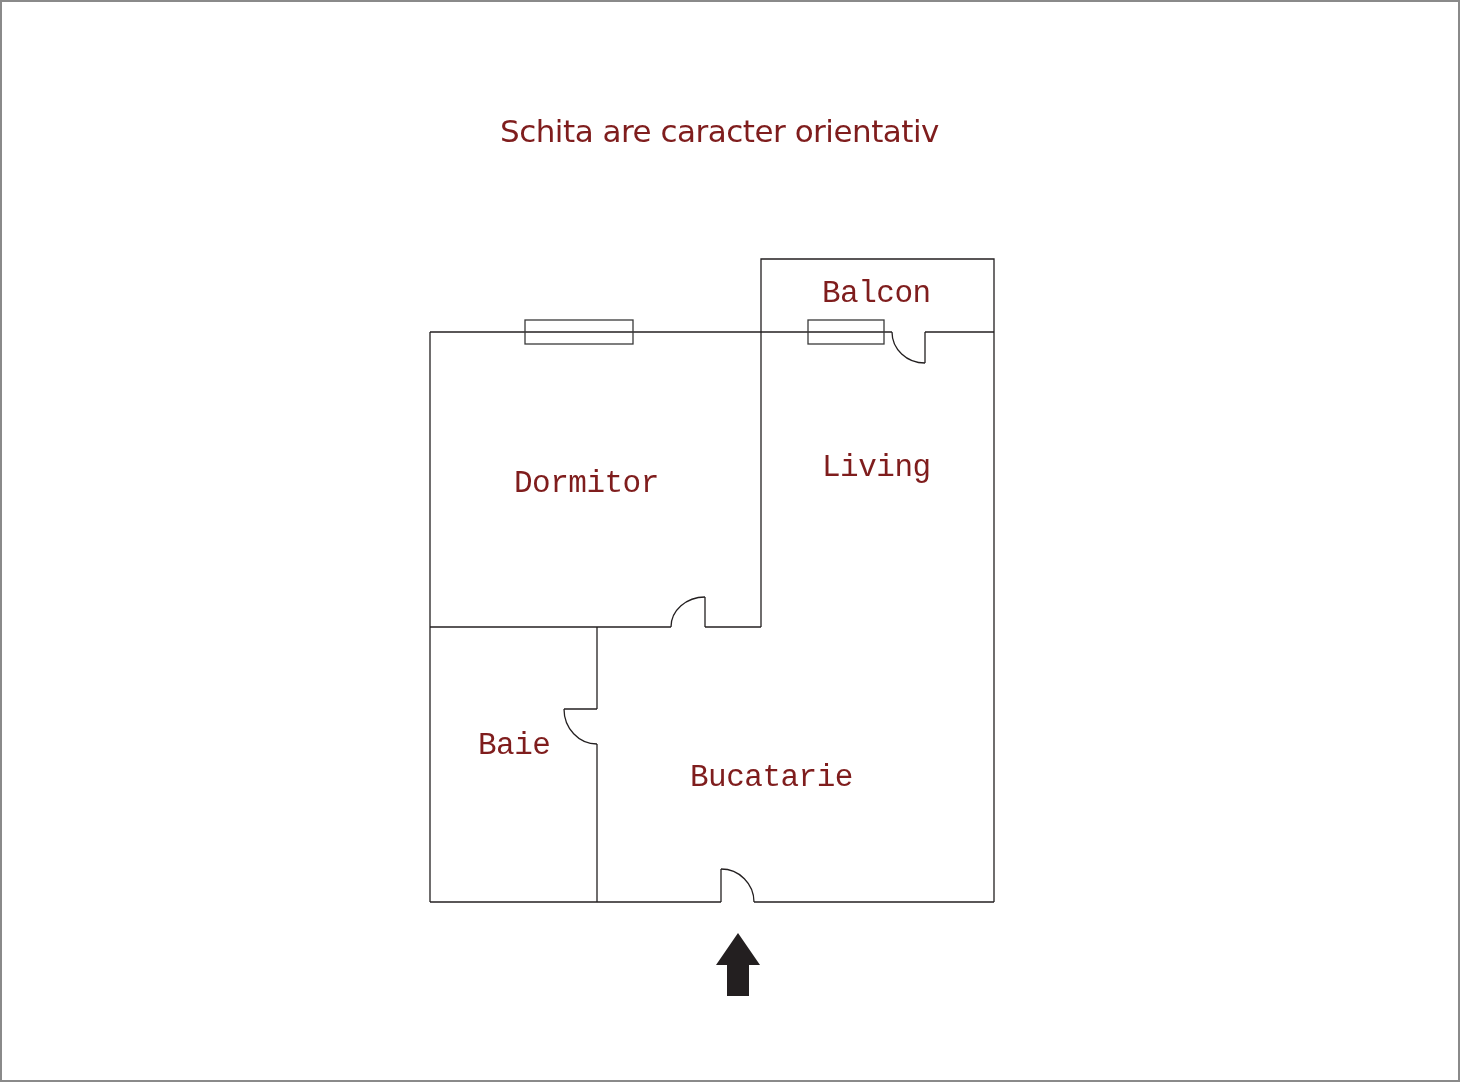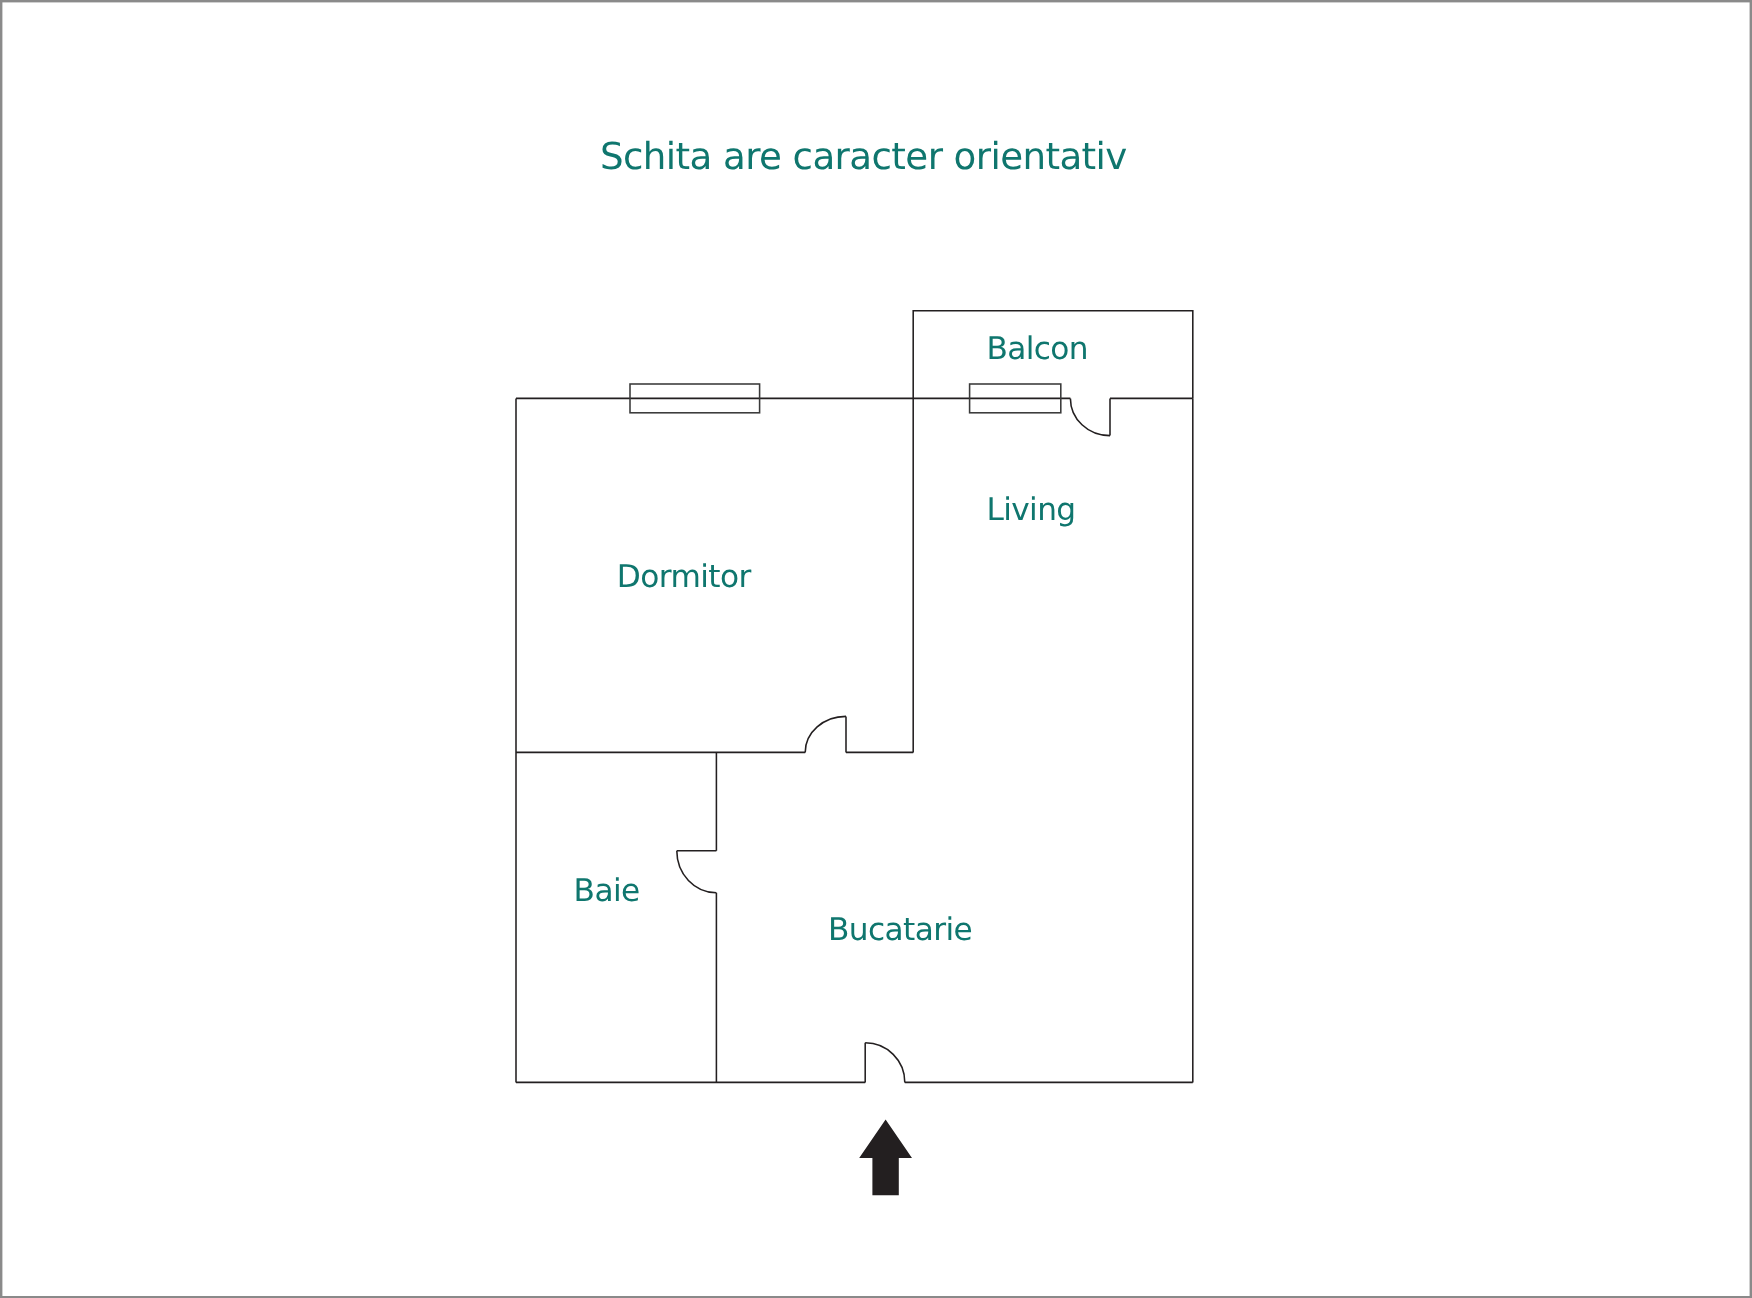--- a/index.html
+++ b/index.html
@@ -21,29 +21,29 @@
       left: 0; top: 0;
       width: 1460px; height: 1082px;
     }
     .wall { stroke: #231f20; stroke-width: 1.3; fill: none; }
     .window { stroke: #3a3a3a; stroke-width: 1.3; fill: none; }
     .door { stroke: #231f20; stroke-width: 1.3; fill: none; }
     .arrow { fill: #231f20; }
     .label {
       position: absolute;
       font-family: "DejaVu Sans", sans-serif;
-      color: #0f766e;
+      color: #7f1d1d;
       white-space: nowrap;
       line-height: 1;
       letter-spacing: -0.5px;
     }
     .title { font-size: 31px; left: 500px; top: 116px; }
-    .room { font-size: 26px; }
+    .room { font-size: 31px; font-family: Liberation Mono, monospace; }
     .room-dormitor { left: 514px; top: 468px; }
-    .room-living { left: 822px; top: 412px; text-align: right; }
+    .room-living { left: 822px; top: 452px; text-align: right; }
     .room-balcon { left: 822px; top: 278px; }
     .room-baie { left: 478px; top: 730px; }
     .room-bucatarie { left: 690px; top: 762px; }
   </style>
 </head>
 <body>
 
 <div class="canvas">
   <div class="frame"></div>
 

